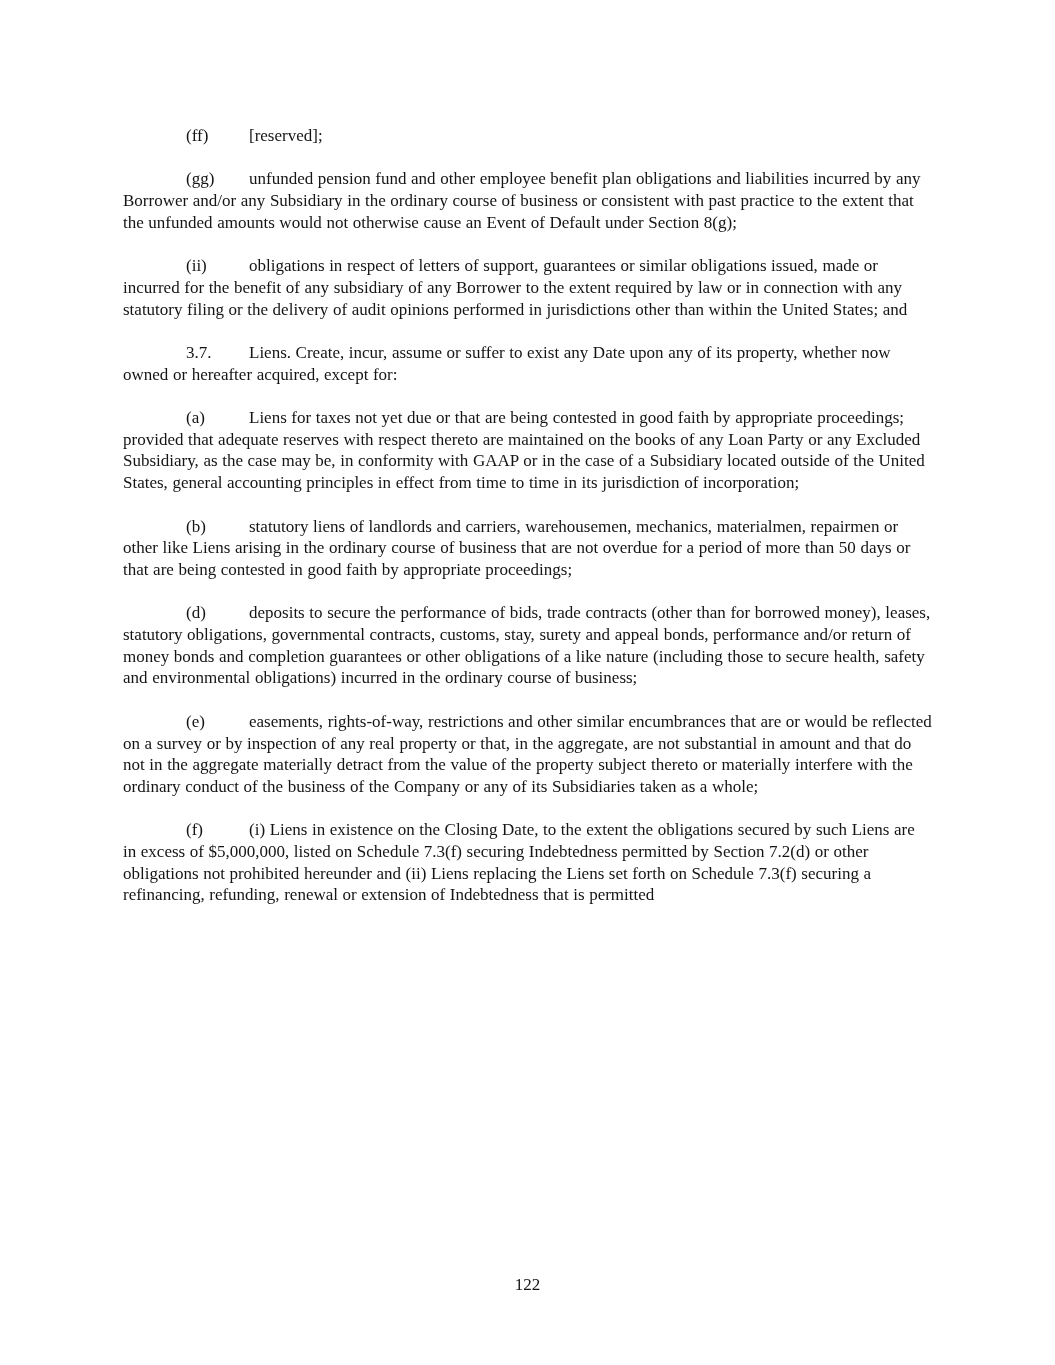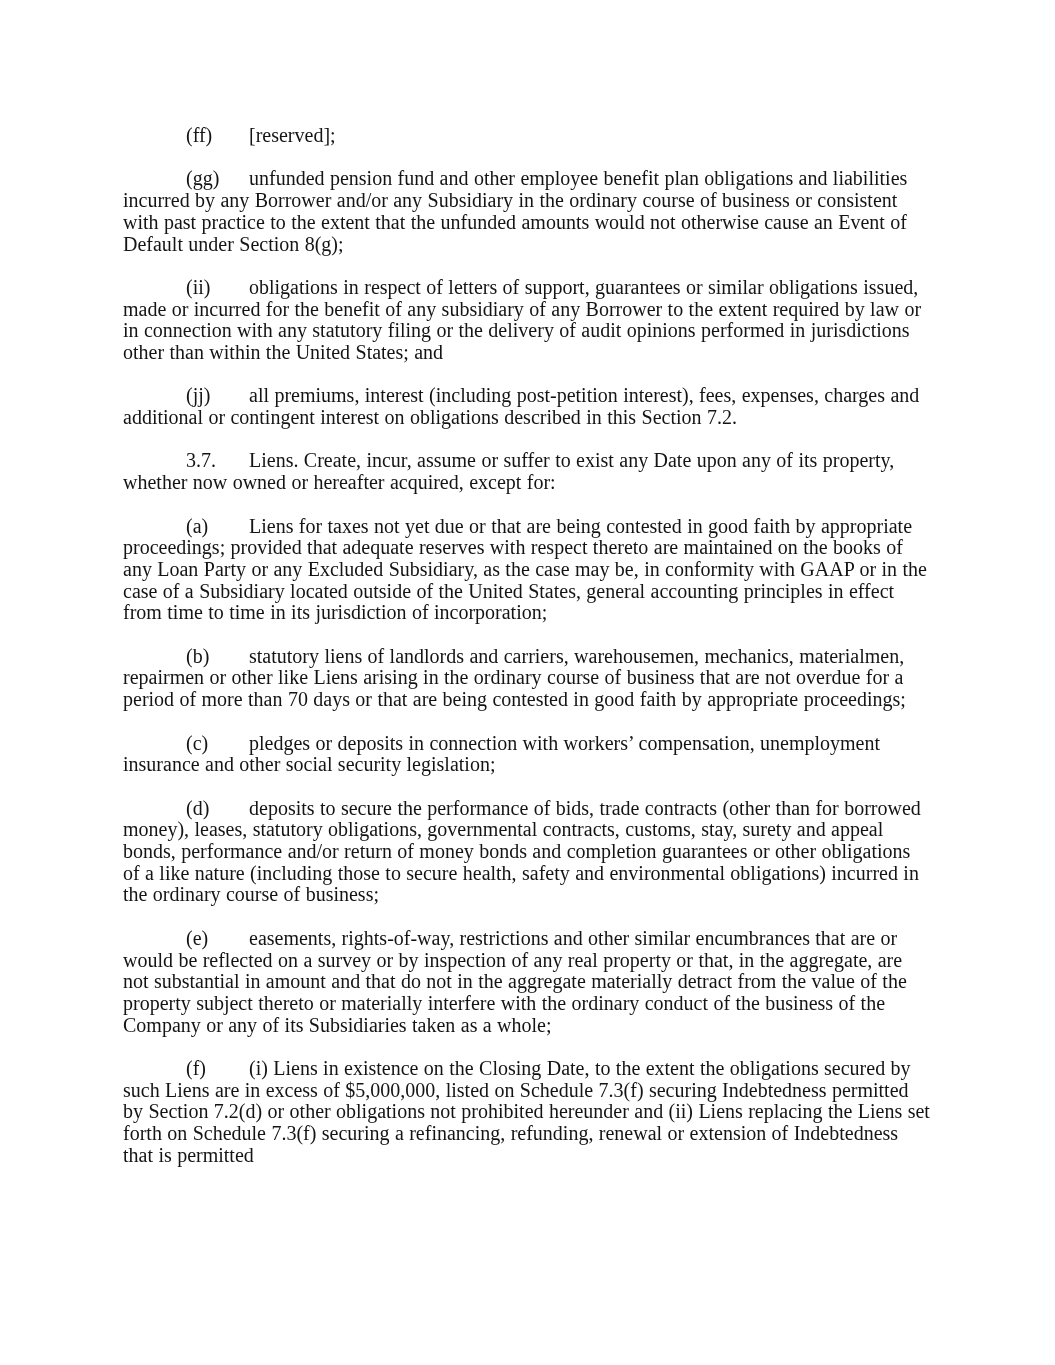--- a/index.html
+++ b/index.html
@@ -7,21 +7,21 @@
     padding: 0;
     background: #ffffff;
   }
   .page {
     position: relative;
     width: 1055px;
     height: 1327px;
     background: #ffffff;
     overflow: hidden;
     font-family: "Liberation Serif", "DejaVu Serif", serif;
-    font-size: 20px;
+    font-size: 17px;
     line-height: 21.7px;
     color: #141414;
   }
   .content {
     position: absolute;
     left: 123px;
     top: 125px;
     width: 809px;
   }
   p.para {
@@ -47,22 +47,21 @@
   }
 </style>
 </head>
 <body>
 
 <div class="page">
   <div class="content">
       <p class="para"><span class="para-label">(ff)</span><span class="seg">[reserved];</span></p>
       <p class="para"><span class="para-label">(gg)</span><span class="seg">unfunded pension fund and other employee benefit plan obligations and liabilities incurred by any Borrower and/or any Subsidiary in the ordinary course of business or consistent with past practice to the extent that the unfunded amounts would not otherwise cause an Event of Default under Section 8(g);</span></p>
       <p class="para"><span class="para-label">(ii)</span><span class="seg">obligations in respect of letters of support, guarantees or similar obligations issued, made or incurred for the benefit of any subsidiary of any Borrower to the extent required by law or in connection with any statutory filing or the delivery of audit opinions performed in jurisdictions other than within the United States; and</span></p>
-      <p class="para"><span class="para-label">(jj)</span><span class="seg">all premiums, interest (including post-petition interest), fees, expenses, charges and additional or contingent interest on obligations described in this Section 7.2.</span></p>
       <p class="para"><span class="para-label">3.7.</span><span class="seg-underline">Liens</span><span class="seg">. Create, incur, assume or suffer to exist any Date upon any of its property, whether now owned or hereafter acquired, except for:</span></p>
       <p class="para"><span class="para-label">(a)</span><span class="seg">Liens for taxes not yet due or that are being contested in good faith by appropriate proceedings; provided that adequate reserves with respect thereto are maintained on the books of any Loan Party or any Excluded Subsidiary, as the case may be, in conformity with GAAP or in the case of a Subsidiary located outside of the United States, general accounting principles in effect from time to time in its jurisdiction of incorporation;</span></p>
-      <p class="para"><span class="para-label">(b)</span><span class="seg">statutory liens of landlords and carriers, warehousemen, mechanics, materialmen, repairmen or other like Liens arising in the ordinary course of business that are not overdue for a period of more than 70 days or that are being contested in good faith by appropriate proceedings;</span></p>
-      <p class="para"><span class="para-label">(c)</span><span class="seg">pledges or deposits in connection with workers’ compensation, unemployment insurance and other social security legislation;</span></p>
+      <p class="para"><span class="para-label">(b)</span><span class="seg">statutory liens of landlords and carriers, warehousemen, mechanics, materialmen, repairmen or other like Liens arising in the ordinary course of business that are not overdue for a period of more than 50 days or that are being contested in good faith by appropriate proceedings;</span></p>
       <p class="para"><span class="para-label">(d)</span><span class="seg">deposits to secure the performance of bids, trade contracts (other than for borrowed money), leases, statutory obligations, governmental contracts, customs, stay, surety and appeal bonds, performance and/or return of money bonds and completion guarantees or other obligations of a like nature (including those to secure health, safety and environmental obligations) incurred in the ordinary course of business;</span></p>
       <p class="para"><span class="para-label">(e)</span><span class="seg">easements, rights-of-way, restrictions and other similar encumbrances that are or would be reflected on a survey or by inspection of any real property or that, in the aggregate, are not substantial in amount and that do not in the aggregate materially detract from the value of the property subject thereto or materially interfere with the ordinary conduct of the business of the Company or any of its Subsidiaries taken as a whole;</span></p>
       <p class="para"><span class="para-label">(f)</span><span class="seg">(i) Liens in existence on the Closing Date, to the extent the obligations secured by such Liens are in excess of $5,000,000, listed on Schedule 7.3(f) securing Indebtedness permitted by Section 7.2(d) or other obligations not prohibited hereunder and (ii) Liens replacing the Liens set forth on Schedule 7.3(f) securing a refinancing, refunding, renewal or extension of Indebtedness that is permitted</span></p>
     </div>
+  <div class="footer">122</div>
 </div>
 
 </body></html>

